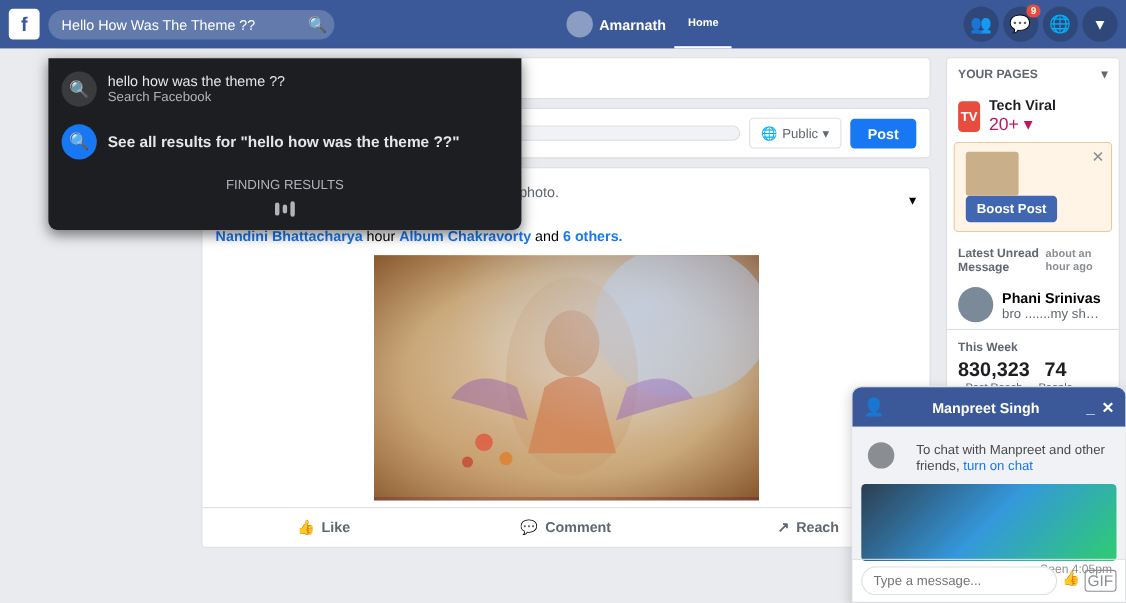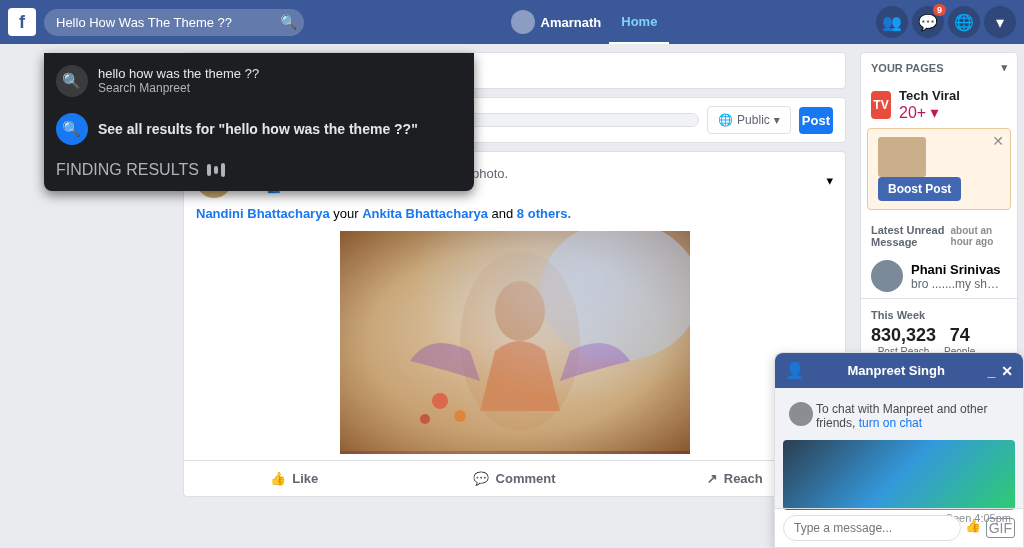--- a/index.html
+++ b/index.html
@@ -51,21 +51,21 @@
     }
     .topnav-user {
       display: flex; align-items: center; gap: 6px;
       color: #fff; font-size: 13px; font-weight: bold; cursor: pointer;
     }
     .topnav-user-avatar {
       width: 24px; height: 24px; border-radius: 50%;
       background: #8b9dc3;
     }
     .topnav-home {
-      color: #7dd3fc; font-size: 13px; font-weight: bold;
+      color: #ffffff; font-size: 10px; font-weight: bold;
       padding: 0 12px; cursor: pointer;
       border-bottom: 2px solid #fff;
       height: 44px; display: flex; align-items: center;
     }
     .topnav-icons {
       display: flex; align-items: center; gap: 4px;
     }
     .topnav-icon-btn {
       width: 32px; height: 32px;
       background: rgba(0,0,0,0.2);
@@ -99,21 +99,21 @@
       background: #3a3b3c;
       display: flex; align-items: center; justify-content: center;
       font-size: 15px; flex-shrink: 0;
     }
     .search-dropdown-icon.blue-bg { background: #1877f2; }
     .search-dropdown-text { font-size: 13px; }
     .search-dropdown-sub { font-size: 12px; color: #b0b3b8; }
     .search-dropdown-bold { font-size: 14px; font-weight: bold; }
     .finding-results {
       display: flex; align-items: center; gap: 8px;
-      padding: 8px 12px; color: #b0b3b8; font-size: 16px; text-transform: uppercase;
+      padding: 8px 12px; color: #b0b3b8; font-size: 12px; text-transform: uppercase; flex-direction: column;
     }
     .loading-bars { display: flex; gap: 3px; align-items: center; }
     .loading-bar {
       width: 4px; background: #b0b3b8; border-radius: 2px;
     }
 
     
     .main-layout {
       display: flex;
       height: calc(548px - 44px);
@@ -160,21 +160,21 @@
     .compose-input {
       flex: 1; border: 1px solid #dddfe2; border-radius: 20px;
       padding: 6px 12px; font-size: 13px; color: #606770; background: #f0f2f5;
     }
     .public-btn {
       display: flex; align-items: center; gap: 4px;
       padding: 6px 10px; border: 1px solid #dddfe2; border-radius: 4px;
       background: #fff; cursor: pointer; font-size: 12px; color: #606770;
     }
     .post-btn {
-      padding: 6px 3px; background: #1877f2; color: #fff;
+      padding: 6px 16px; background: #1877f2; color: #fff;
       border: none; border-radius: 4px; cursor: pointer; font-size: 13px; font-weight: bold;
     }
 
     
     .post-card {
       background: #fff;
       border-radius: 4px;
       border: 1px solid #dddfe2;
       margin-bottom: 8px;
     }
@@ -322,21 +322,21 @@
     }
     .chat-header-icons { display: flex; gap: 6px; }
     .chat-header-icon { cursor: pointer; font-size: 14px; }
     .chat-body {
       padding: 8px;
       height: 120px;
       background: #f0f2f5;
       font-size: 12px; color: #4a4a4a;
     }
     .chat-turn-on {
-      display: flex; align-items: flex-start; gap: 3px;
+      display: flex; align-items: flex-start; gap: 20px;
       padding: 6px;
       justify-content: flex-end;
     }
     .chat-turn-on-icon {
       width: 24px; height: 24px; background: #8a8d91;
       border-radius: 50%; flex-shrink: 0;
     }
     .chat-turn-on-text { font-size: 12px; color: #4a4a4a; }
     .turn-on-link { color: #1877f2; text-decoration: none; }
     .chat-image-area {
@@ -381,21 +381,21 @@
   <div class="topnav-search">
     <input type="text" value="Hello How Was The Theme ??" style="">
     <span class="search-icon-btn">🔍</span>
 
     
     <div class="search-dropdown">
       <div class="search-dropdown-item">
         <div class="search-dropdown-icon">🔍</div>
         <div>
           <div class="search-dropdown-text">hello how was the theme ??</div>
-          <div class="search-dropdown-sub">Search Manpreet</div>
+          <div class="search-dropdown-sub">Search Facebook</div>
         </div>
       </div>
       <div class="search-dropdown-item">
         <div class="search-dropdown-icon blue-bg">🔍</div>
         <div class="search-dropdown-bold">See all results for "hello how was the theme ??"</div>
       </div>
       <div class="finding-results">
         <span>FINDING RESULTS</span>
         <div class="loading-bars">
           <div class="loading-bar" style="height:12px;"></div>
@@ -467,24 +467,24 @@
               <span>8 hrs</span>
               <span> 👥</span>
             </div>
           </div>
         </div>
         <span>▾</span>
       </div>
 
       <div style="padding: 4px 12px; font-size: 13px;">
         <span class="post-author">Nandini Bhattacharya</span>
-        <span> your </span>
-        <span class="post-author">Ankita Bhattacharya</span>
+        <span> hour </span>
+        <span class="post-author">Album Chakravorty</span>
         <span> and </span>
-        <span class="post-author">8 others.</span>
+        <span class="post-author">6 others.</span>
       </div>
 
       <div class="post-image artwork">
         
         <svg width="100%" height="100%" viewBox="0 0 350 220" xmlns="http://www.w3.org/2000/svg">
           <defs>
             <radialGradient id="bg" cx="50%" cy="50%" r="70%">
               <stop offset="0%" stop-color="#e8dcc8"></stop>
               <stop offset="60%" stop-color="#c9a87a"></stop>
               <stop offset="100%" stop-color="#8a5a30"></stop>

